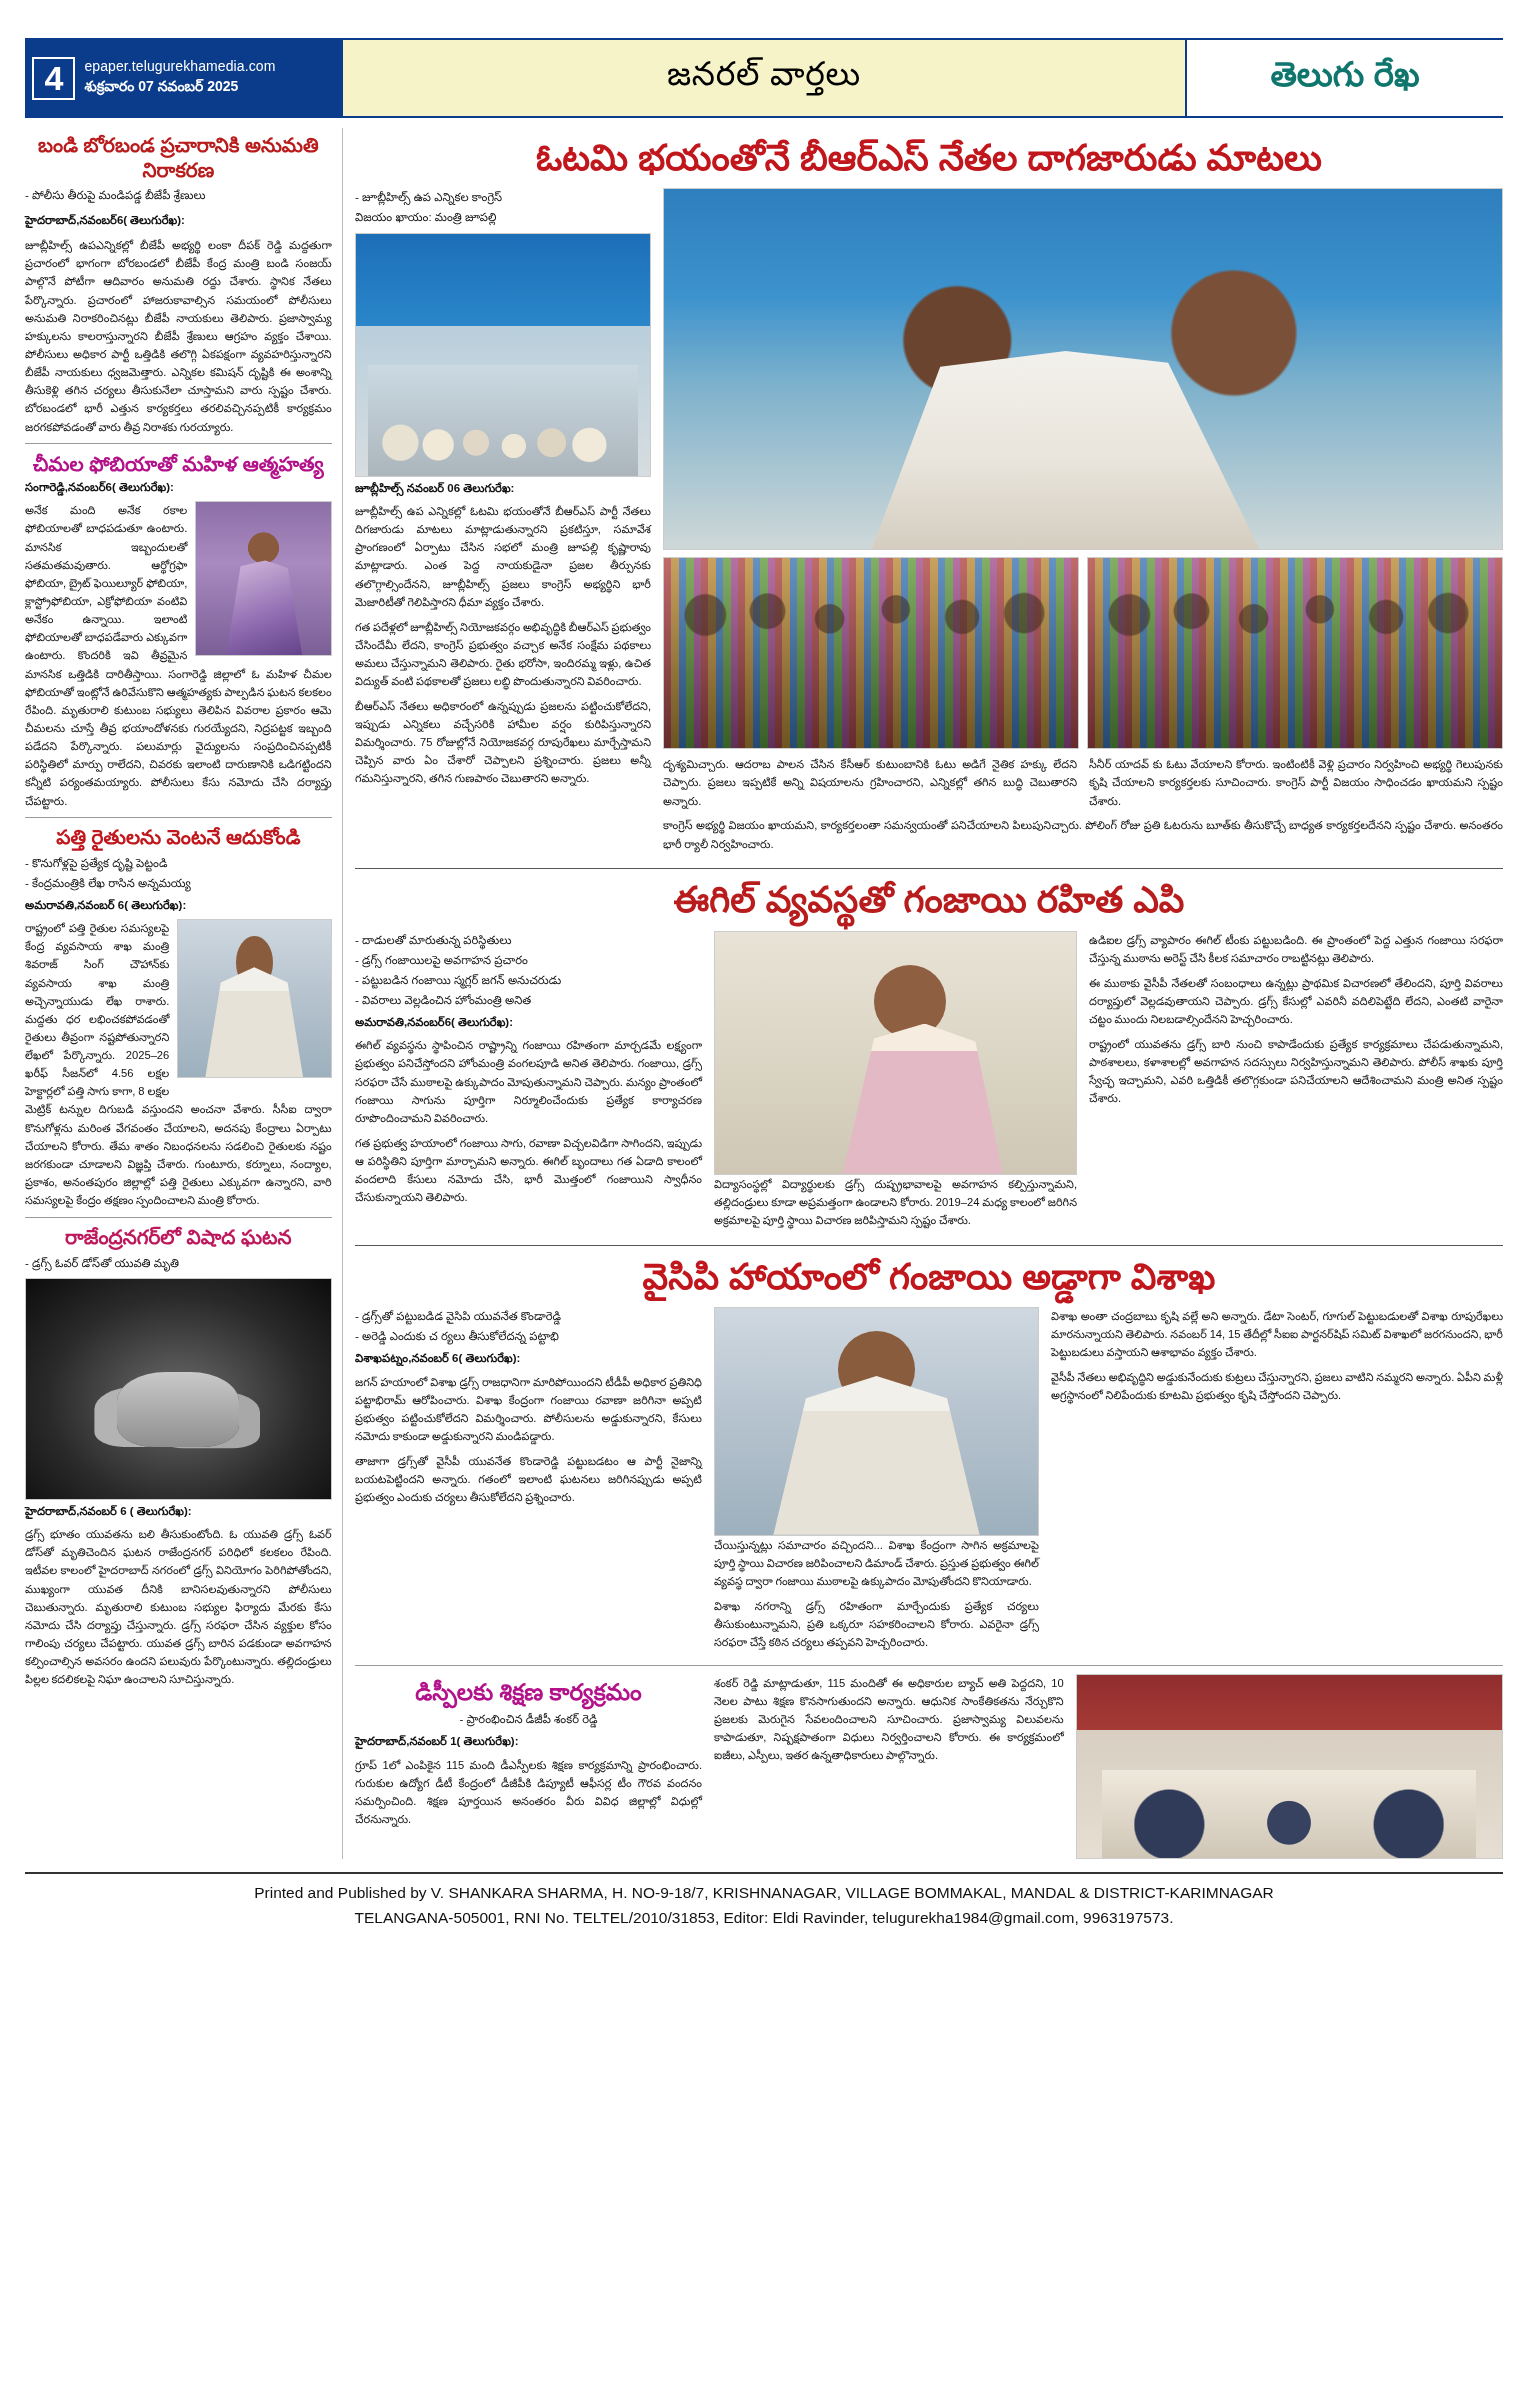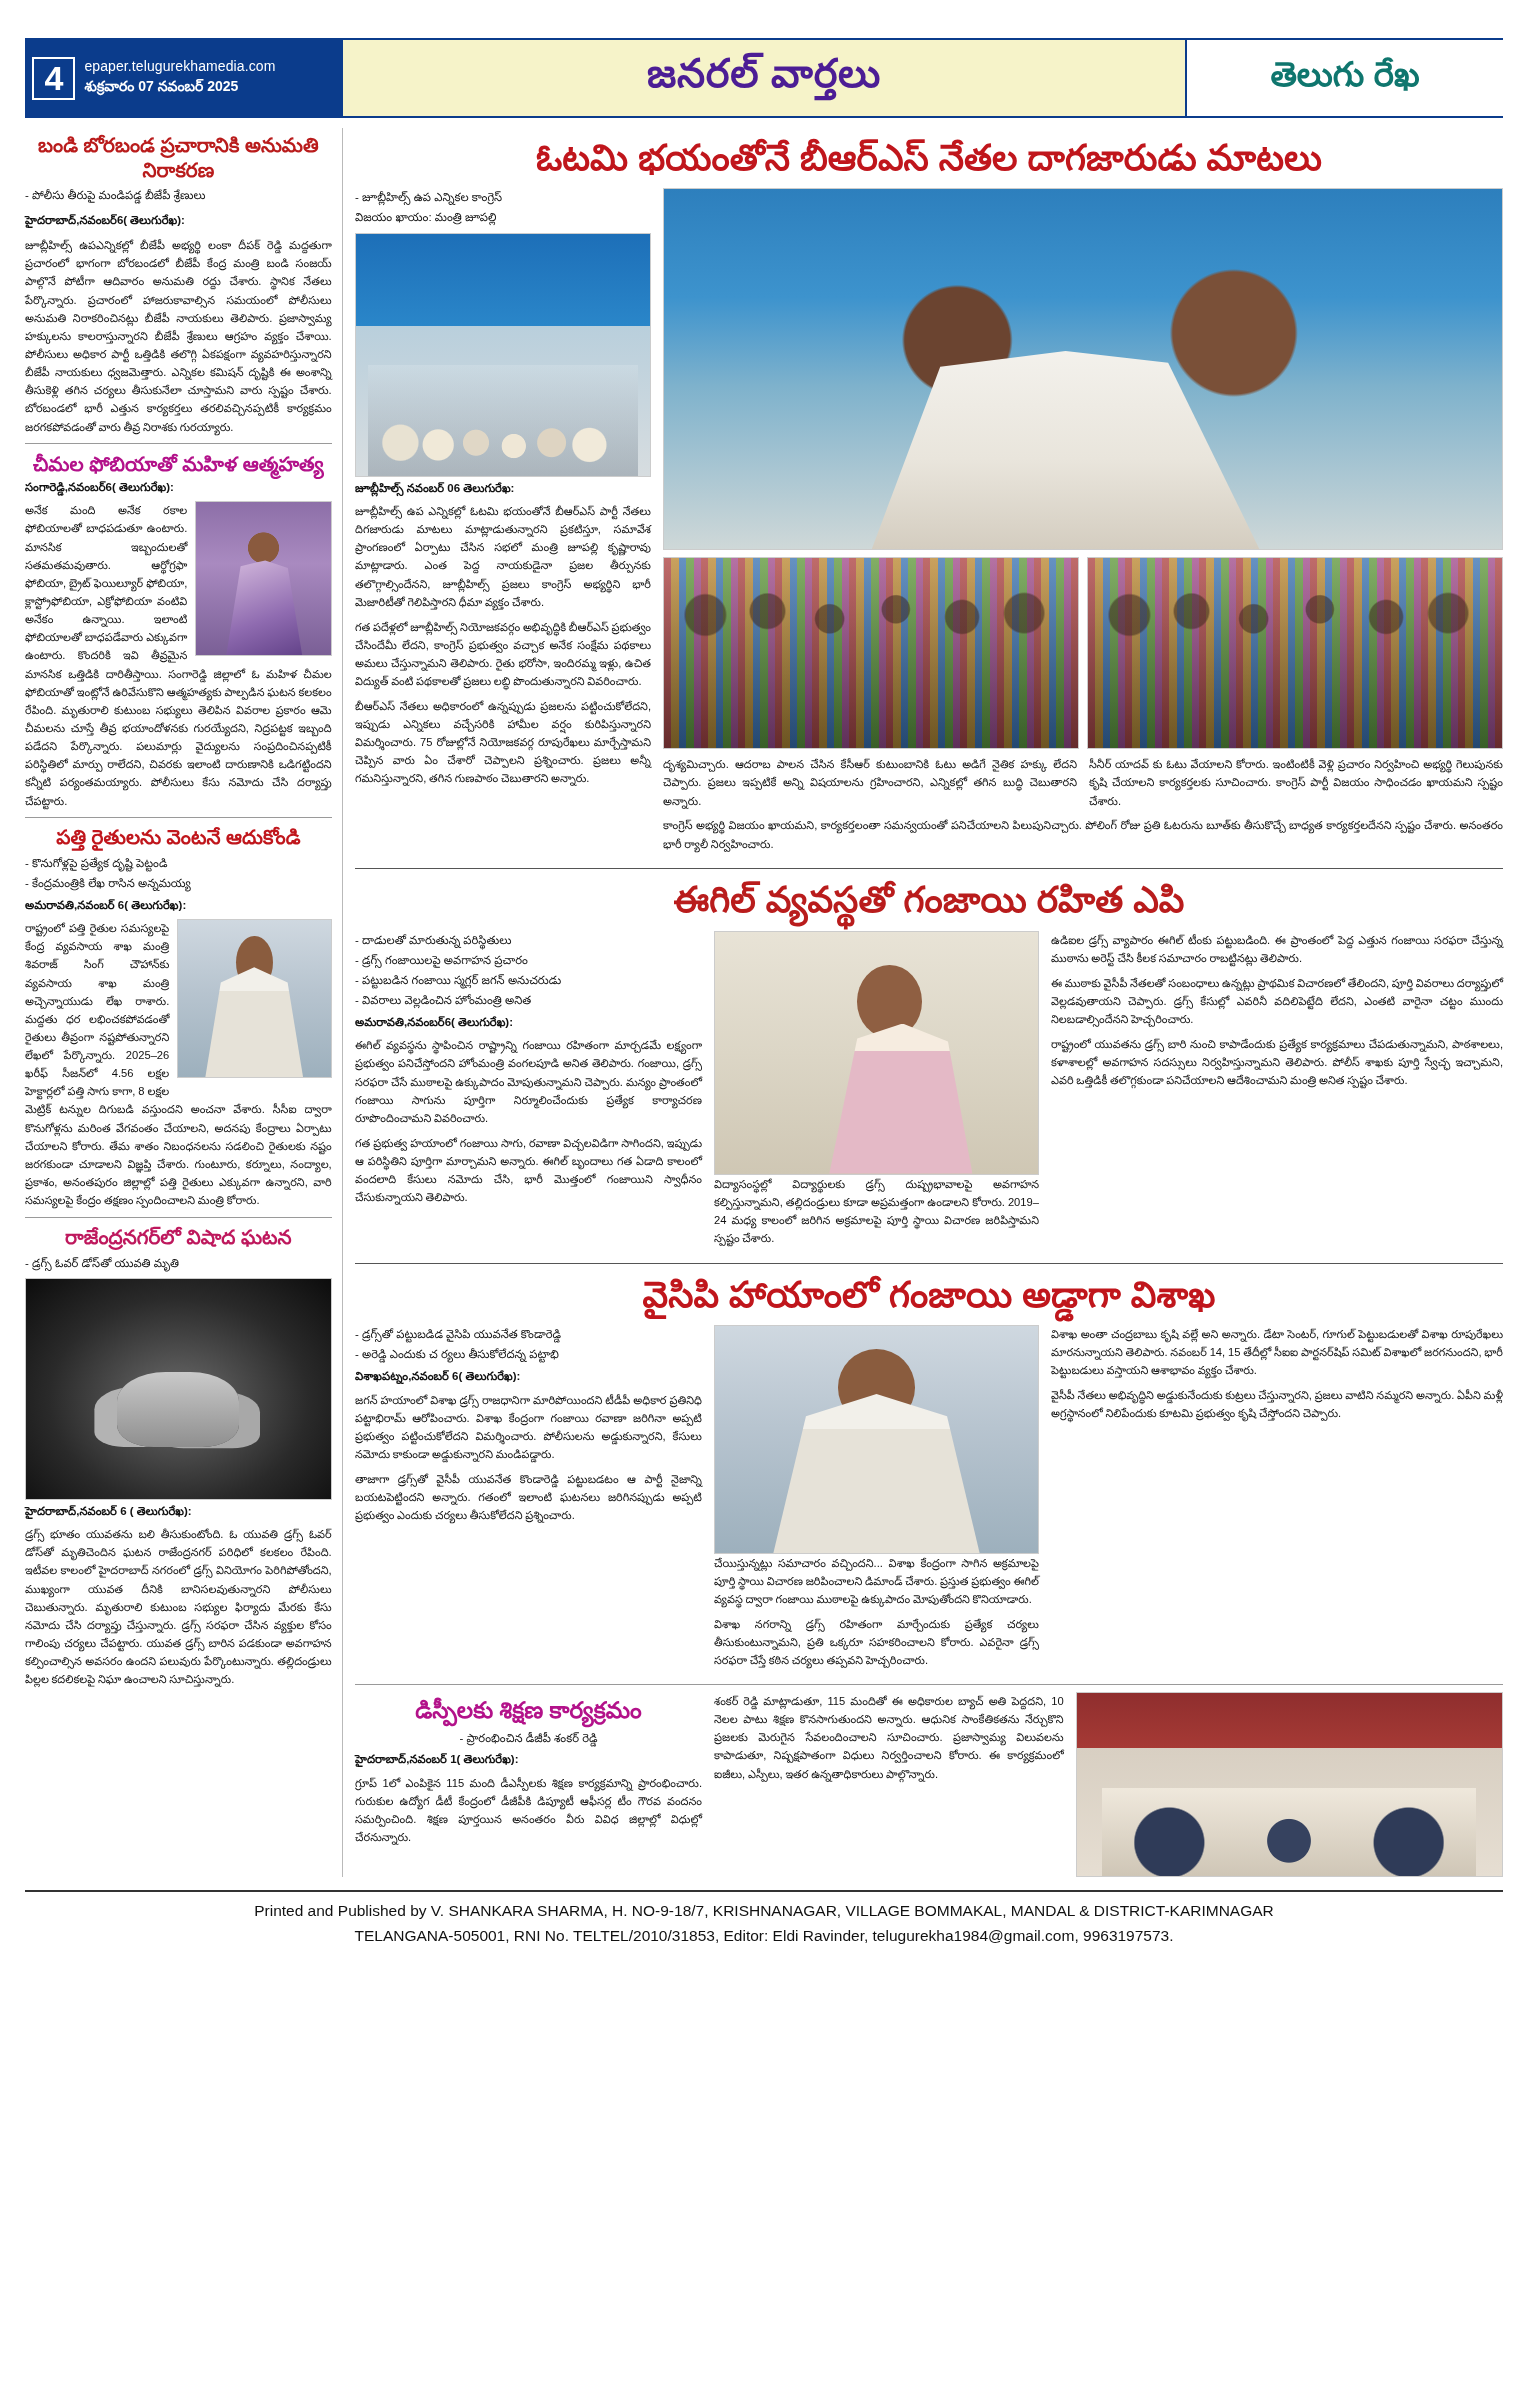--- a/index.html
+++ b/index.html
@@ -49,21 +49,21 @@
   }
   .mh-left-text { display:flex; flex-direction:column; justify-content:center; gap:4.4px;}
   .mh-site { font-size: 14px; letter-spacing: 0.1px; }
   .mh-date { font-size: 14px; font-weight: bold; }
   .mh-center {
     flex: 1;
     display: flex; align-items: center; justify-content: center;
     background: #f6f3c9;
   }
   .mh-title {
-    font-size: 40px; font-weight: bold; color: #4c1d95;
+    font-size: 33px; font-weight: normal; color: #000000;
     letter-spacing: 0.7px;
   }
   .mh-right {
     width: 318px;
     background: #fff;
     display: flex; align-items: center; justify-content: center;
     border-left: 2.2px solid #0b3c8c;
   }
   .mh-brand {
     font-size: 34px; font-weight: bold; color: #0f766e;
@@ -344,21 +344,21 @@
               <div>- దాడులతో మారుతున్న పరిస్థితులు</div>
               <div>- డ్రగ్స్ గంజాయిలపై అవగాహన ప్రచారం</div>
               <div>- పట్టుబడిన గంజాయి స్మగ్లర్ జగన్ అనుచరుడు</div>
               <div>- వివరాలు వెల్లడించిన హోంమంత్రి అనిత</div>
             </div>
             <div class="byline">అమరావతి,నవంబర్6( తెలుగురేఖ):</div>
             <p class="body">ఈగిల్ వ్యవస్థను స్థాపించిన రాష్ట్రాన్ని గంజాయి రహితంగా మార్చడమే లక్ష్యంగా ప్రభుత్వం పనిచేస్తోందని హోంమంత్రి వంగలపూడి అనిత తెలిపారు. గంజాయి, డ్రగ్స్ సరఫరా చేసే ముఠాలపై ఉక్కుపాదం మోపుతున్నామని చెప్పారు. మన్యం ప్రాంతంలో గంజాయి సాగును పూర్తిగా నిర్మూలించేందుకు ప్రత్యేక కార్యాచరణ రూపొందించామని వివరించారు.</p>
             <p class="body">గత ప్రభుత్వ హయాంలో గంజాయి సాగు, రవాణా విచ్చలవిడిగా సాగిందని, ఇప్పుడు ఆ పరిస్థితిని పూర్తిగా మార్చామని అన్నారు. ఈగిల్ బృందాలు గత ఏడాది కాలంలో వందలాది కేసులు నమోదు చేసి, భారీ మొత్తంలో గంజాయిని స్వాధీనం చేసుకున్నాయని తెలిపారు.</p>
           </div>
 
-          <div style="width:325px;">
+          <div style="width:363px;">
             <div class="photo ph-woman-speak" style="width:100%;height:244px;"></div>
             <p class="body mt6">విద్యాసంస్థల్లో విద్యార్థులకు డ్రగ్స్ దుష్ప్రభావాలపై అవగాహన కల్పిస్తున్నామని, తల్లిదండ్రులు కూడా అప్రమత్తంగా ఉండాలని కోరారు. 2019–24 మధ్య కాలంలో జరిగిన అక్రమాలపై పూర్తి స్థాయి విచారణ జరిపిస్తామని స్పష్టం చేశారు.</p>
           </div>
 
           <div style="flex:1;">
             <p class="body">ఉడిఐల డ్రగ్స్ వ్యాపారం ఈగిల్ టీంకు పట్టుబడింది. ఈ ప్రాంతంలో పెద్ద ఎత్తున గంజాయి సరఫరా చేస్తున్న ముఠాను అరెస్ట్ చేసి కీలక సమాచారం రాబట్టినట్లు తెలిపారు.</p>
             <p class="body">ఈ ముఠాకు వైసీపీ నేతలతో సంబంధాలు ఉన్నట్లు ప్రాథమిక విచారణలో తేలిందని, పూర్తి వివరాలు దర్యాప్తులో వెల్లడవుతాయని చెప్పారు. డ్రగ్స్ కేసుల్లో ఎవరినీ వదిలిపెట్టేది లేదని, ఎంతటి వారైనా చట్టం ముందు నిలబడాల్సిందేనని హెచ్చరించారు.</p>
             <p class="body">రాష్ట్రంలో యువతను డ్రగ్స్ బారి నుంచి కాపాడేందుకు ప్రత్యేక కార్యక్రమాలు చేపడుతున్నామని, పాఠశాలలు, కళాశాలల్లో అవగాహన సదస్సులు నిర్వహిస్తున్నామని తెలిపారు. పోలీస్ శాఖకు పూర్తి స్వేచ్ఛ ఇచ్చామని, ఎవరి ఒత్తిడికీ తలొగ్గకుండా పనిచేయాలని ఆదేశించామని మంత్రి అనిత స్పష్టం చేశారు.</p>
           </div>
         </div>

